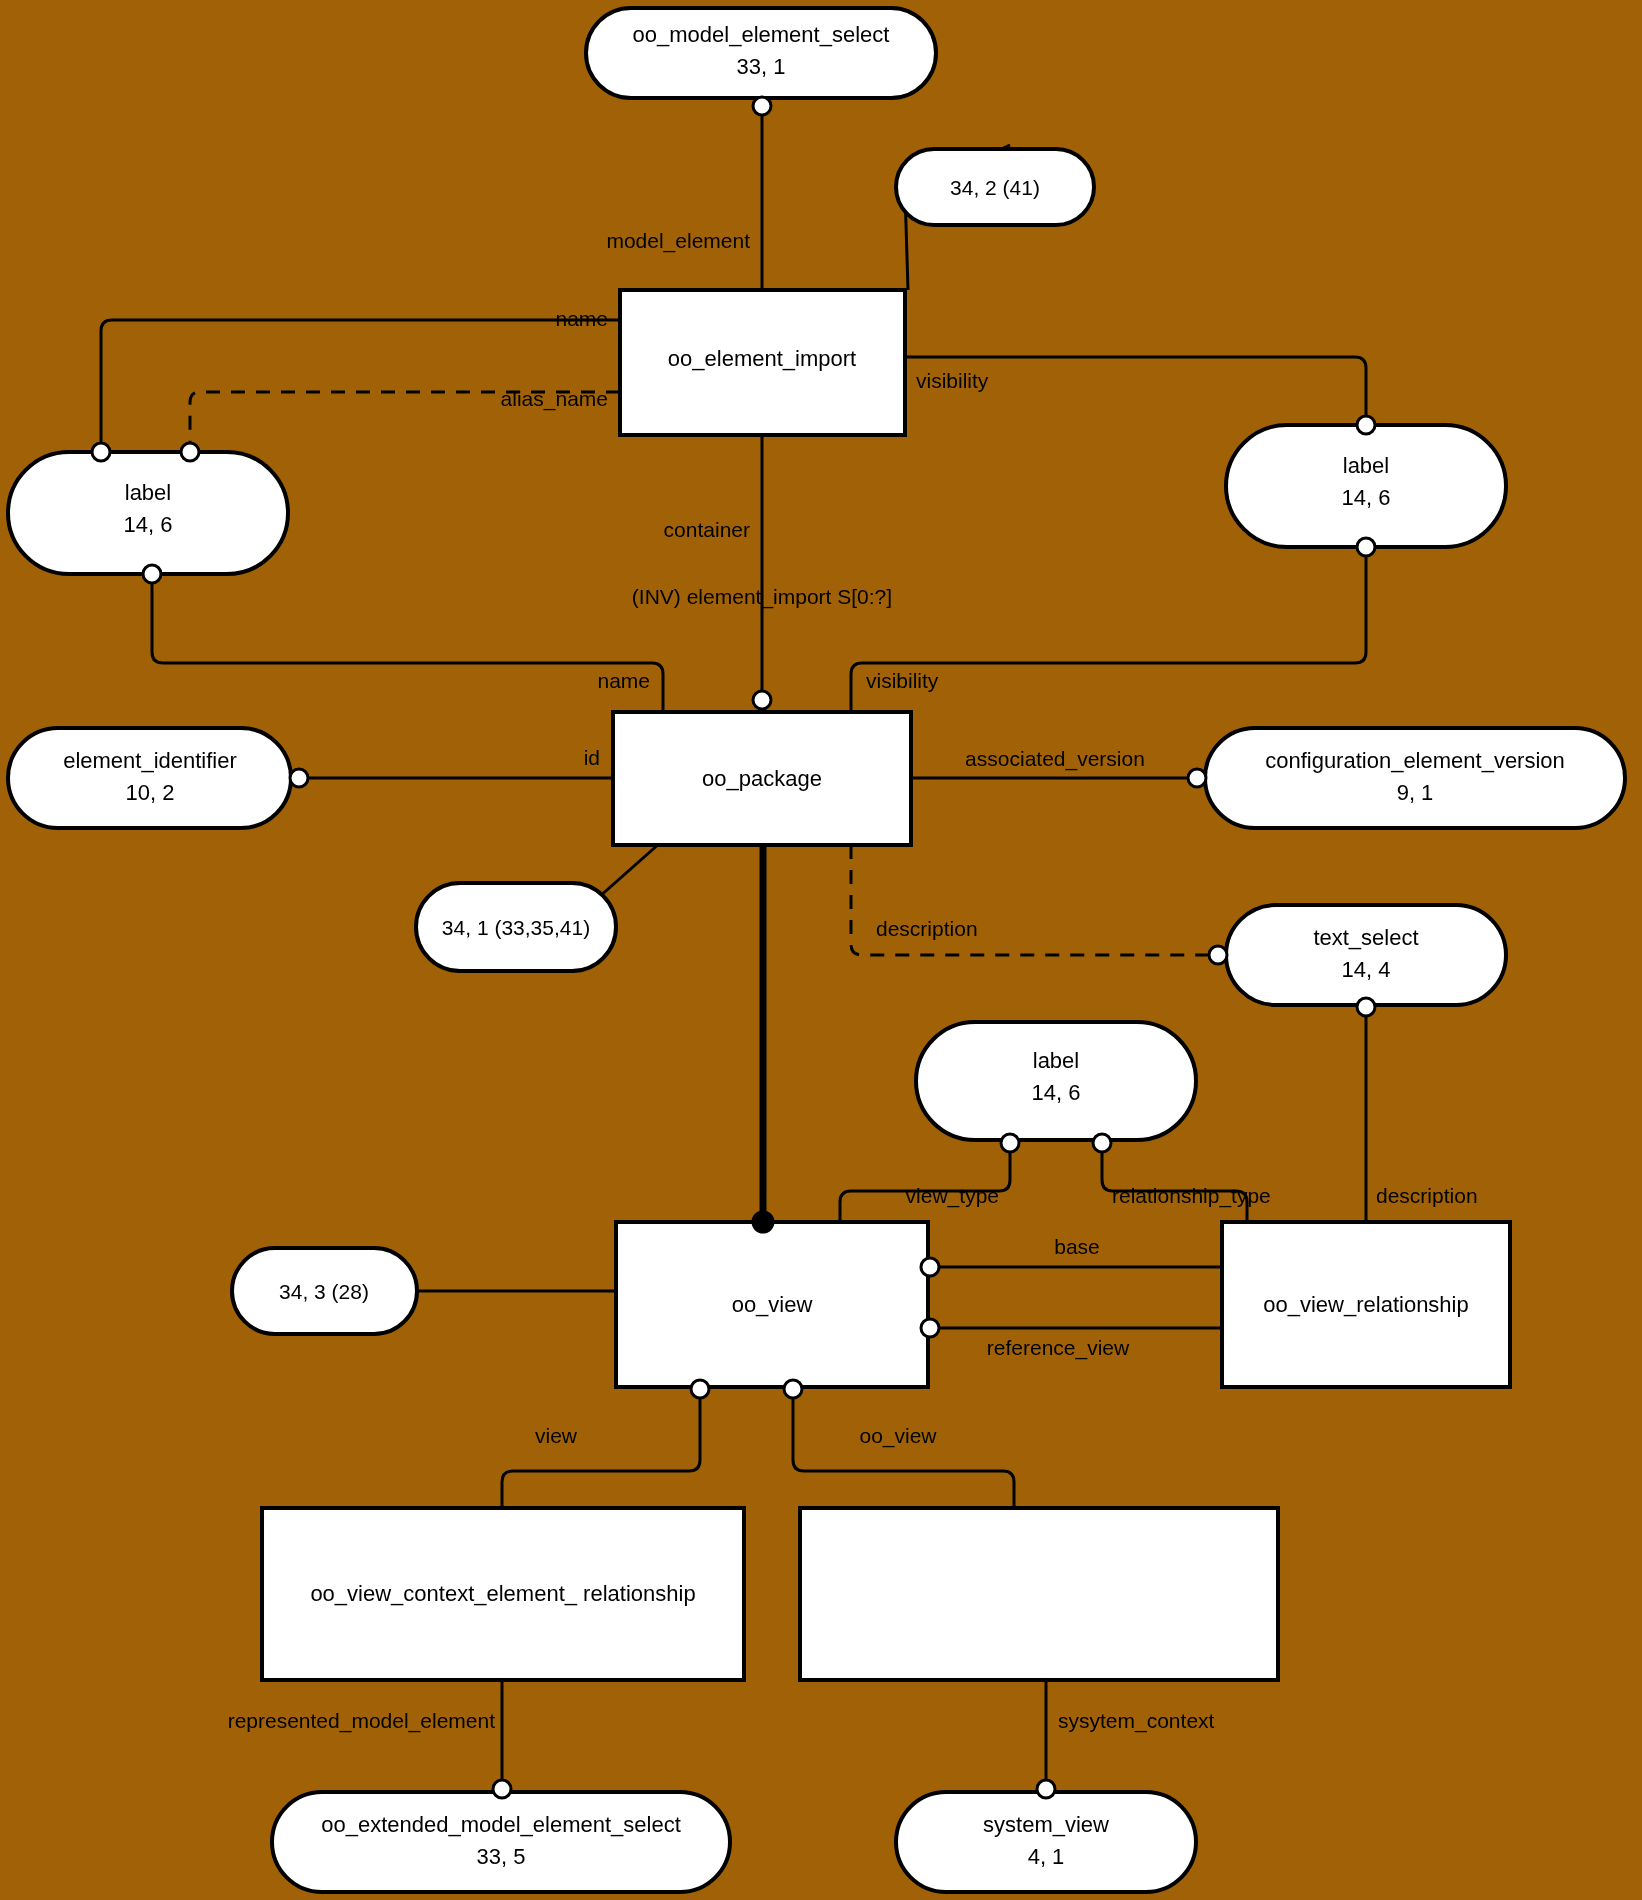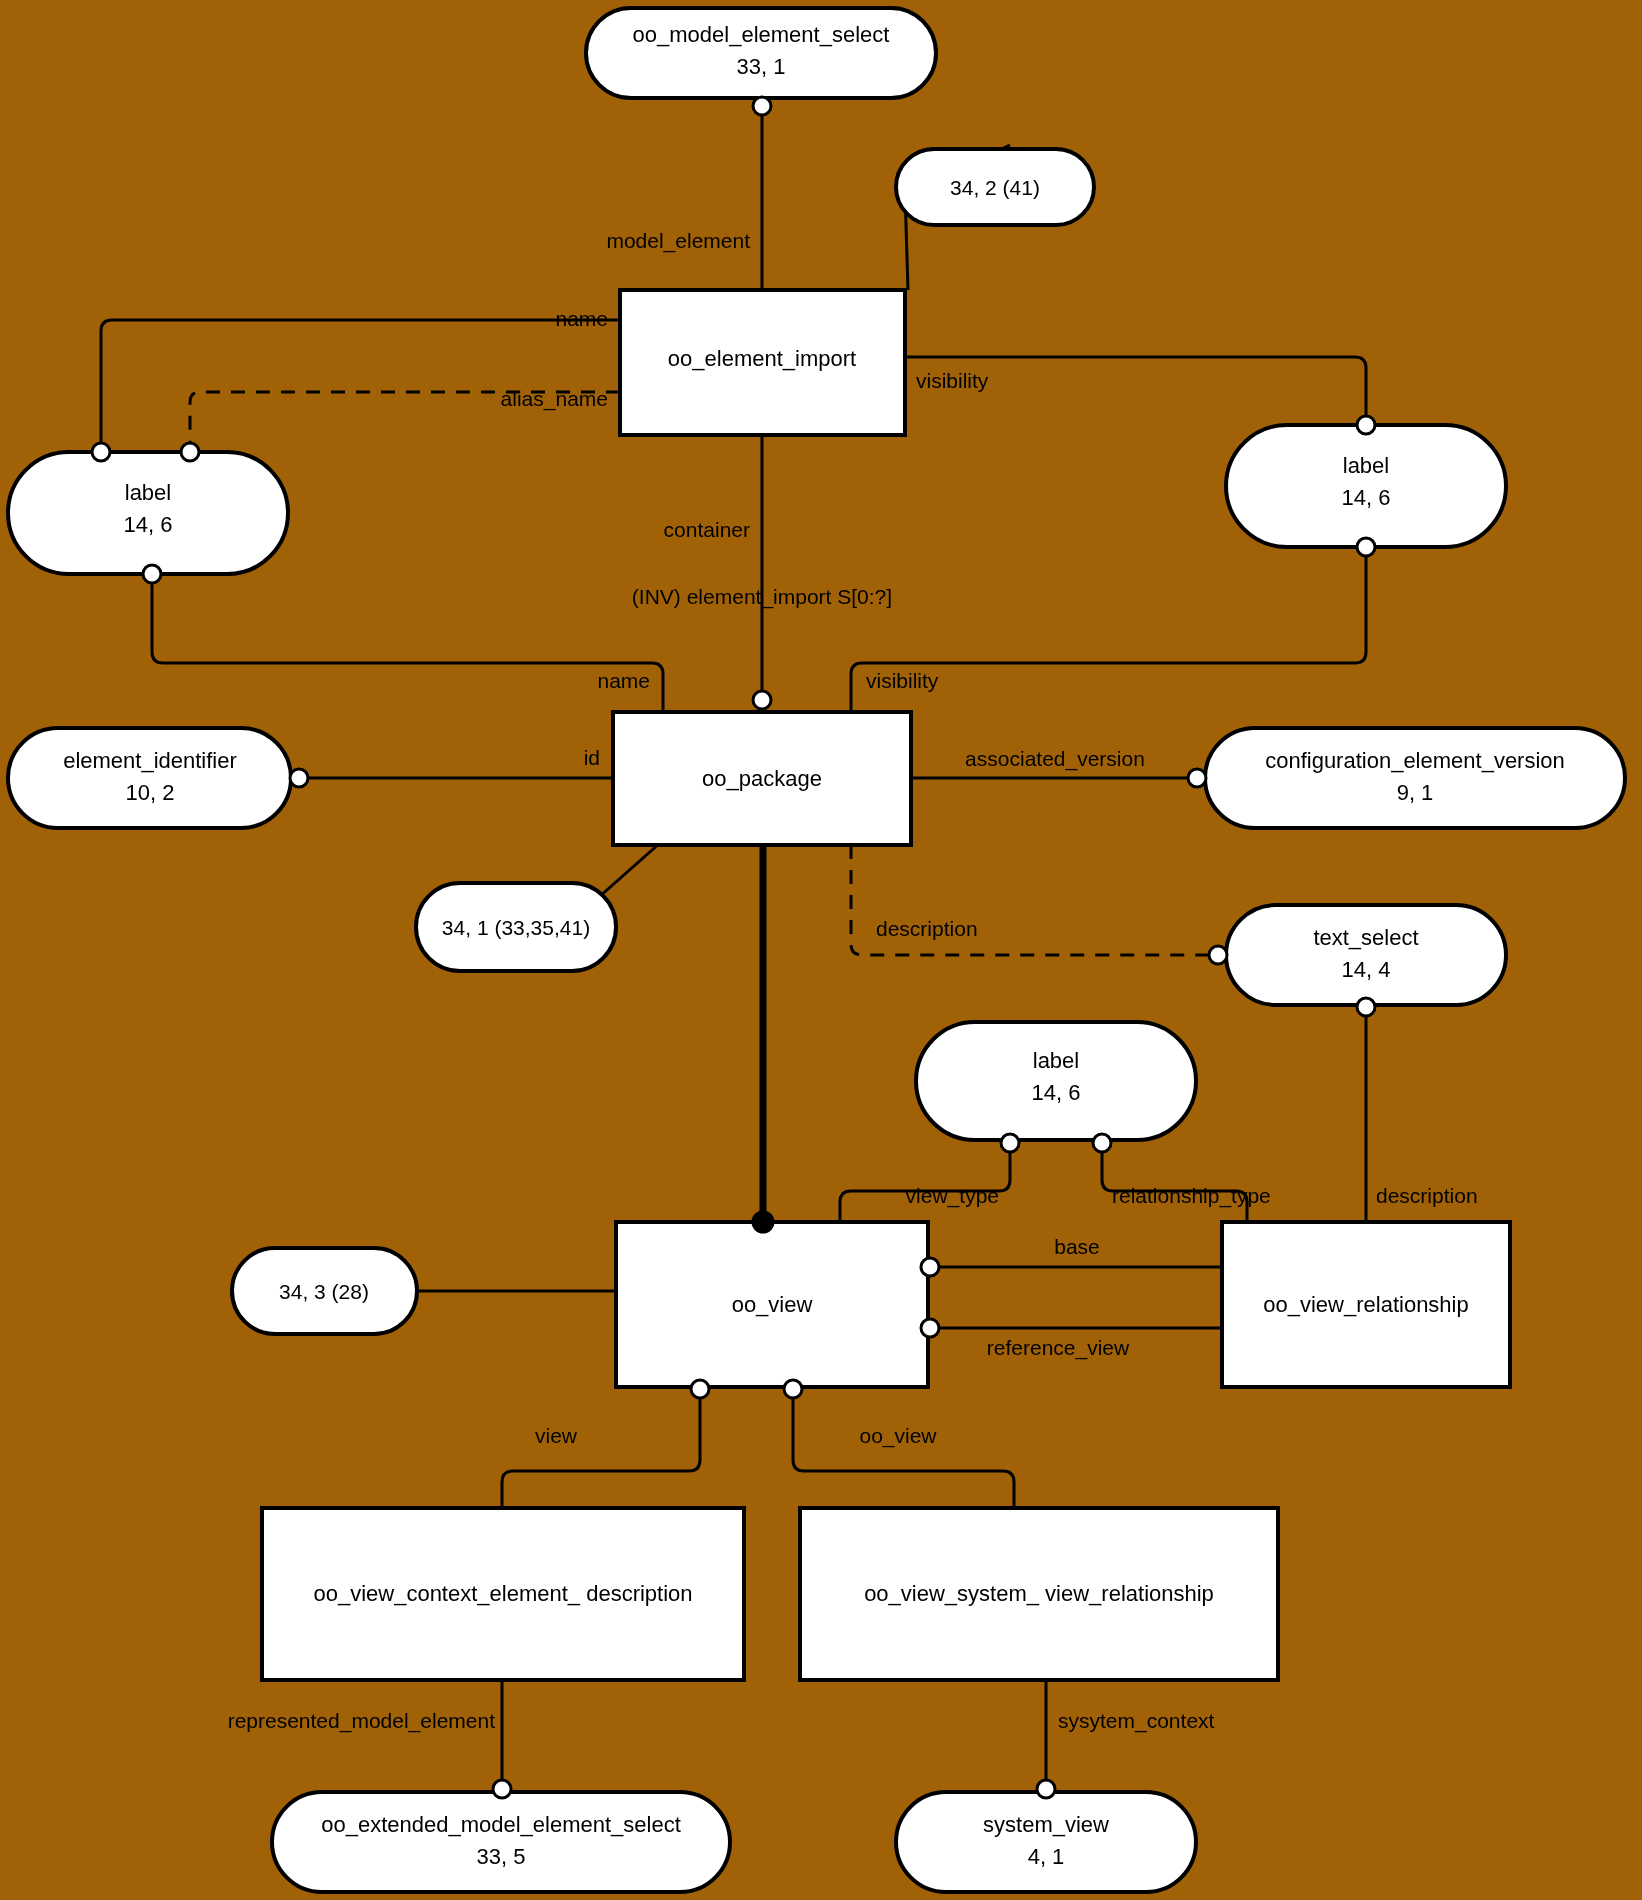--- a/index.html
+++ b/index.html
@@ -205,18 +205,15 @@
   <text class="lbl" x="1077" y="1254" text-anchor="middle">base</text>
   <text class="lbl" x="1058" y="1355" text-anchor="middle">reference_view</text>
   <text class="lbl" x="556" y="1443" text-anchor="middle">view</text>
   <text class="lbl" x="898" y="1443" text-anchor="middle">oo_view</text>
   <text class="lbl" x="495" y="1728" text-anchor="end">represented_model_element</text>
   <text class="lbl" x="1058" y="1728" text-anchor="start">sysytem_context</text>
 
 </svg>
 
 <div style="position:absolute;left:262px;top:1508px;width:482px;height:172px;display:flex;align-items:center;justify-content:center;text-align:center;font-size:22px;line-height:1.25;pointer-events:none;">
-  <span style="background:#fff;padding:0 4px;">oo_view_context_element_ description</span>
-</div>
-<div style="position:absolute;left:800px;top:1508px;width:478px;height:172px;display:flex;align-items:center;justify-content:center;text-align:center;font-size:22px;line-height:1.25;pointer-events:none;">
-  <span style="background:#fff;padding:0 4px;">oo_view_system_ view_relationship</span>
+  <span style="background:#fff;padding:0 4px;">oo_view_context_element_ relationship</span>
 </div>
 </div>
 
 </body></html>

